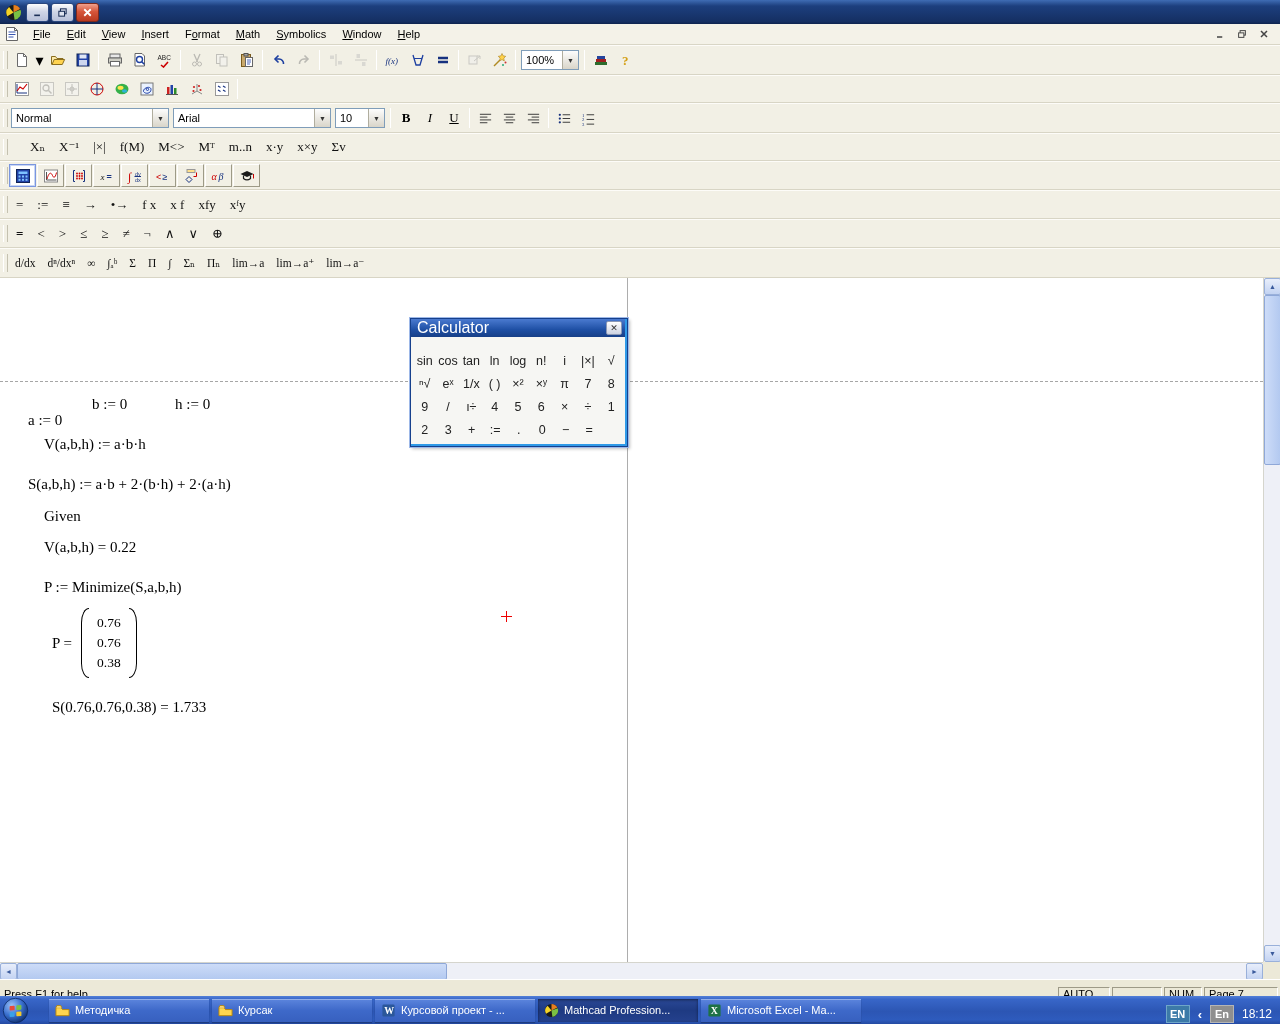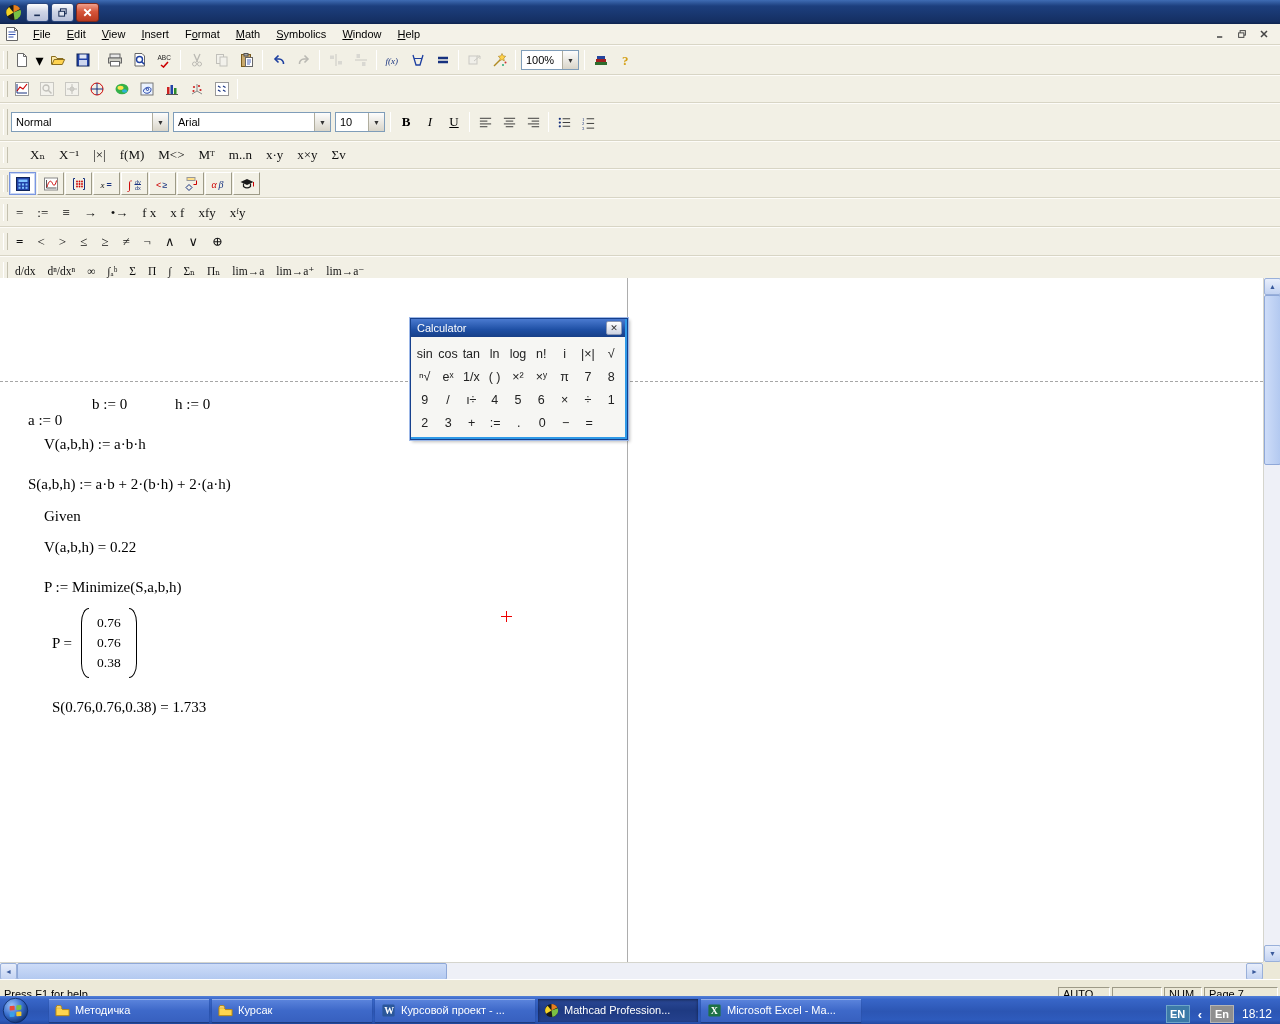--- a/index.html
+++ b/index.html
@@ -68,25 +68,25 @@
   .paren.left  { border-right:none; border-radius:10px 0 0 10px / 18px 0 0 18px; }
   .paren.right { border-left:none;  border-radius:0 10px 10px 0 / 0 18px 18px 0; }
   .mx-col { display:flex; flex-direction:column; padding:5px 8px; font-size:13.5px; line-height:20px; }
 
   
   .calcwin { position:absolute; left:410px; top:40px; width:218px;
     border:1px solid #16408c; box-shadow:2px 2px 3px rgba(0,0,0,.25);
     outline:1px solid #9db8e8; background:#f6f6f3; }
   .calcwin .cw-title { height:18px; background:linear-gradient(180deg,#4a7ad0,#1e4fa4 60%,#173f87);
     display:flex; align-items:center; padding:0 3px 0 6px; border-right:2px solid #2f9ae8; }
-  .calcwin .cw-title .t { color:#fff; font-size:11px; flex:1; }
+  .calcwin .cw-title .t { color:#fff; font-size:16px; flex:1; }
   .cw-close { width:16px; height:14px; border-radius:2px; border:1px solid #8b98b5;
     background:linear-gradient(180deg,#fff,#cdd3e2); color:#333; font-size:9px; font-weight:bold;
     display:flex; align-items:center; justify-content:center; }
-  .cw-body { padding:5px 2px 3px 2px; border-right:2px solid #2f9ae8; border-bottom:2px solid #2f9ae8; }
+  .cw-body { padding:12px 2px 3px 2px; border-right:2px solid #2f9ae8; border-bottom:2px solid #2f9ae8; }
   .calc-row { display:flex; }
   .calc-btn { width:23.5px; height:23px; display:flex; align-items:center; justify-content:center;
     font-size:12.5px; color:#222; font-family:"Liberation Sans",sans-serif; }
 
   
   .vscroll { position:absolute; right:0; top:278px; width:17px; height:684px; background:#eef0f7; border-left:1px solid #d5d5cd; }
   .hscroll { position:absolute; left:0; top:962px; width:1263px; height:17px; background:#eef0f7; border-top:1px solid #d5d5cd; display:flex; }
   .sc-btn { width:17px; height:17px; background:linear-gradient(180deg,#e8eefb,#c3d3f2); border:1px solid #99b0da; border-radius:2px;
     display:flex; align-items:center; justify-content:center; font-size:7px; color:#3a5a9c; }
   .v-thumb { position:absolute; left:0; top:17px; width:17px; height:170px;
@@ -637,21 +637,21 @@
       </div>
       <div class="tb-btn">
         <svg class="ic" viewBox="0 0 16 16">
           <use href="#i-vectorfield"></use>
         </svg>
       </div>
       <div class="tb-sep"></div>
     </div>
 </div>
 
-<div class="band" style="height:38px">
+<div class="band" style="height:30px">
   <div class="dd" style="width:158px">
     <span class="dd-text">Normal</span>
     <span class="dd-arrow">▼</span>
   </div>
   <div class="dd" style="width:158px">
     <span class="dd-text">Arial</span>
     <span class="dd-arrow">▼</span>
   </div>
   <div class="dd" style="width:50px">
     <span class="dd-text">10</span>

